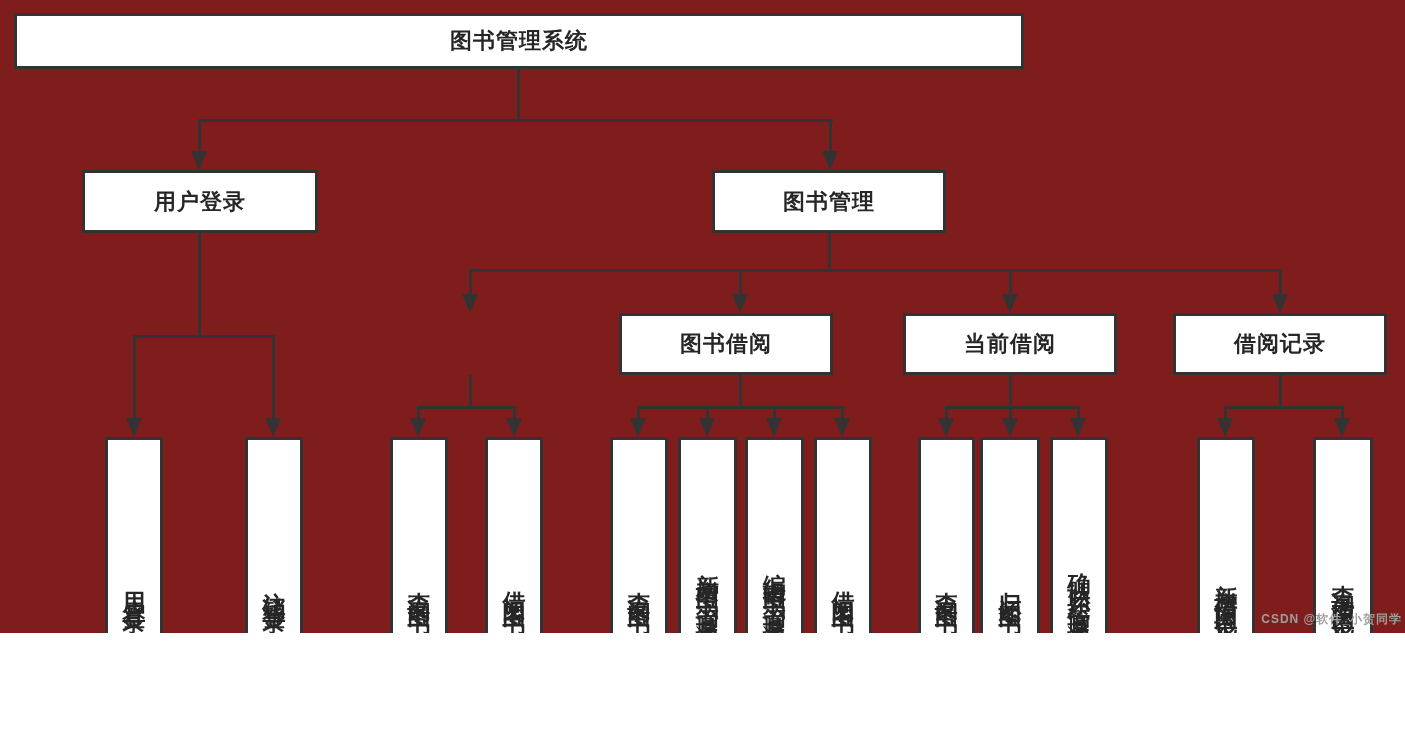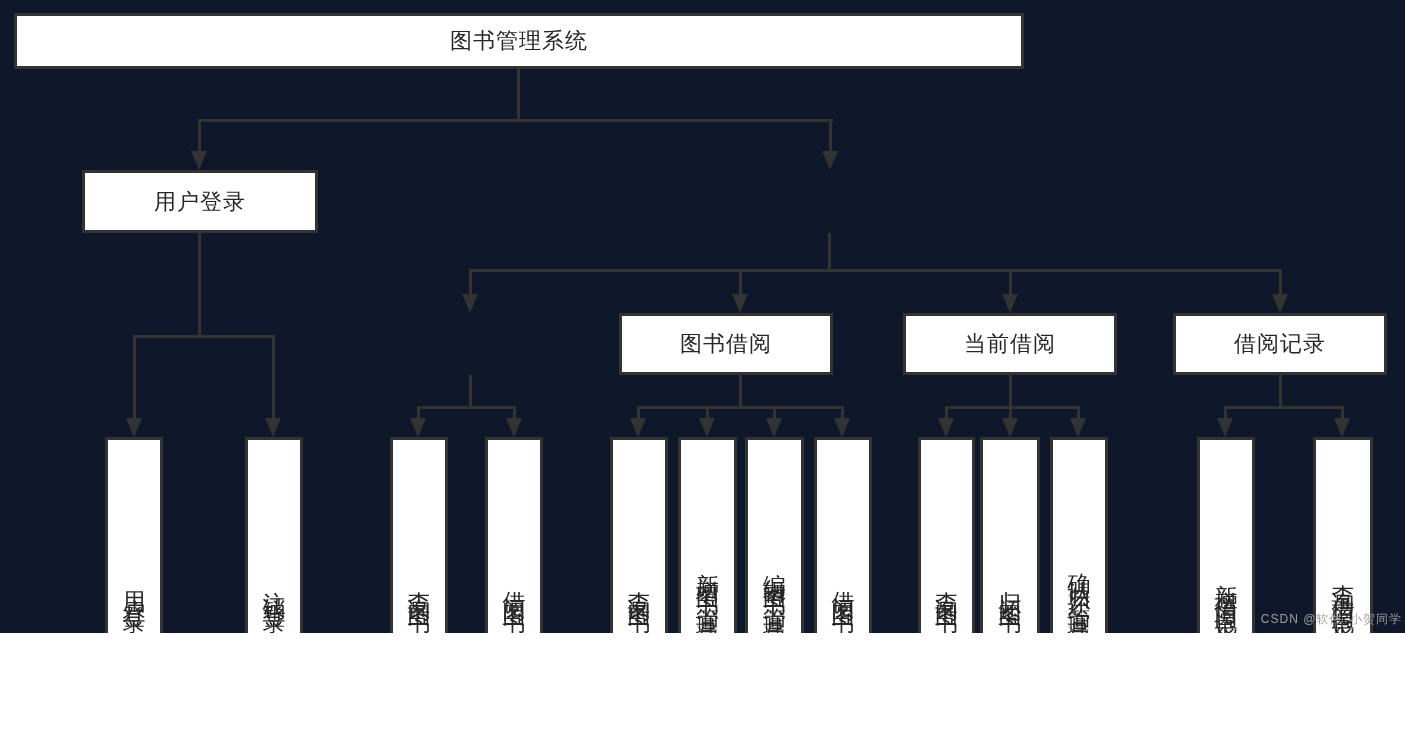--- a/index.html
+++ b/index.html
@@ -1,18 +1,18 @@
 <!DOCTYPE html>
 <html><head>
 <meta charset="utf-8">
 <style>
   html,body{margin:0;padding:0;background:#ffffff;}
   .canvas{
-    position:relative;width:1405px;height:633px;background:#0f172a;overflow:hidden;
-    font-family:"Liberation Sans","DejaVu Sans",sans-serif;color:#262626;
+    position:relative;width:1405px;height:633px;background:#7f1d1d;overflow:hidden;
+    font-family:"Liberation Sans","DejaVu Sans",sans-serif;color:#262626;font-weight:bold;
   }
   .box{
     position:absolute;box-sizing:border-box;border:3px solid #333333;background:#ffffff;
     display:flex;align-items:center;justify-content:center;text-align:center;
   }
   .box.h{font-size:22px;letter-spacing:1px;}
   .box.v{
     writing-mode:vertical-rl;text-orientation:mixed;
     font-size:23px;letter-spacing:7px;line-height:1;
   }
@@ -32,20 +32,23 @@
 <body>
 
 <div class="canvas">
 
   <div class="box h" style="left:14px;top:13px;width:1010px;height:56px">
     <span>图书管理系统</span>
   </div>
 
   <div class="box h" style="left:82px;top:170px;width:236px;height:63px">
     <span>用户登录</span>
+  </div>
+  <div class="box h" style="left:712px;top:170px;width:234px;height:63px">
+    <span>图书管理</span>
   </div>
 
   <div class="box h" style="left:619px;top:313px;width:214px;height:62px">
     <span>图书借阅</span>
   </div>
   <div class="box h" style="left:1173px;top:313px;width:214px;height:62px">
     <span>借阅记录</span>
   </div>
   <div class="box h" style="left:903px;top:313px;width:214px;height:62px">
     <span>当前借阅</span>

